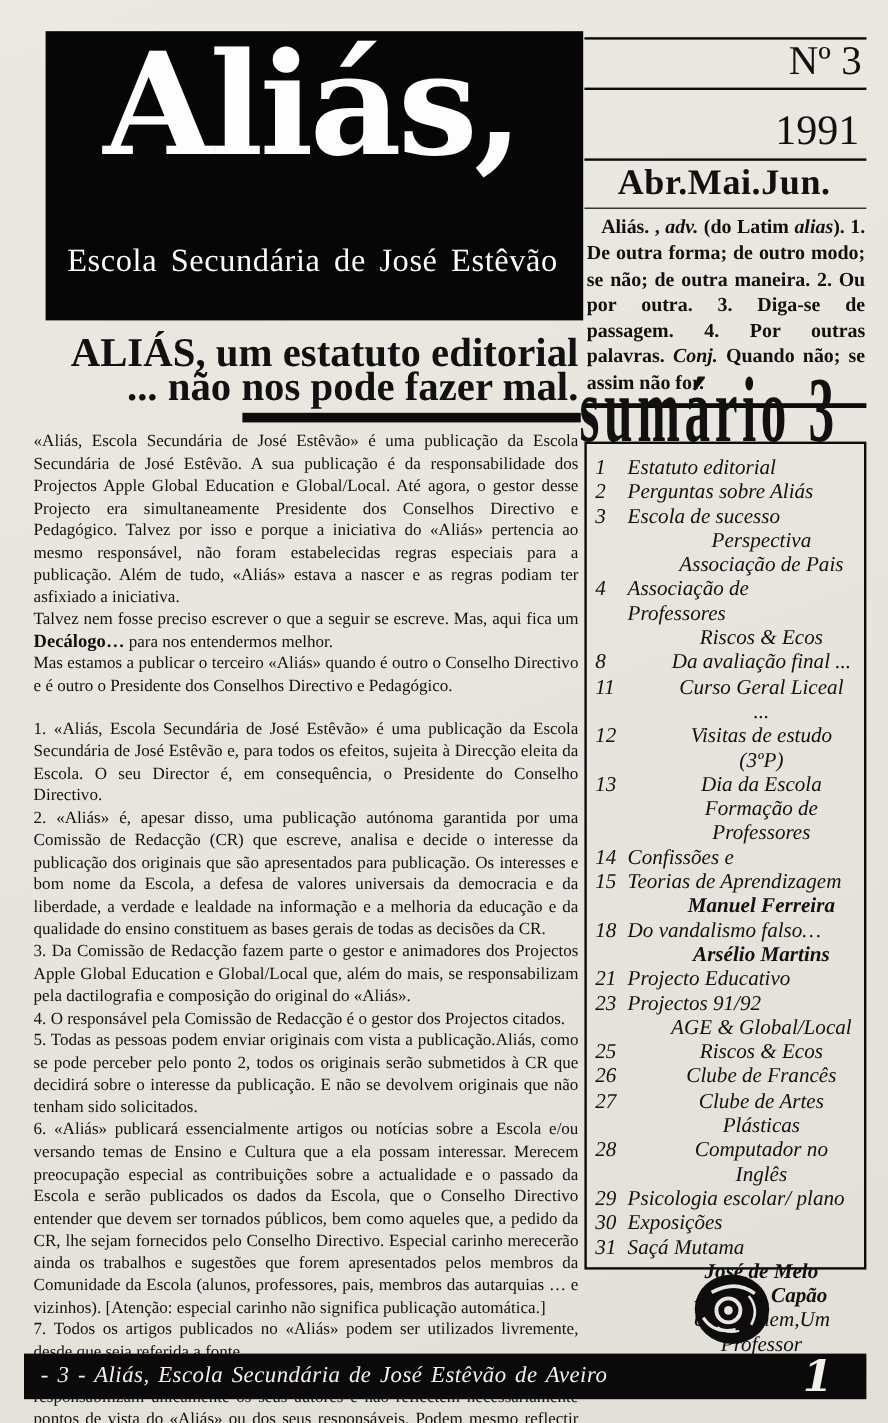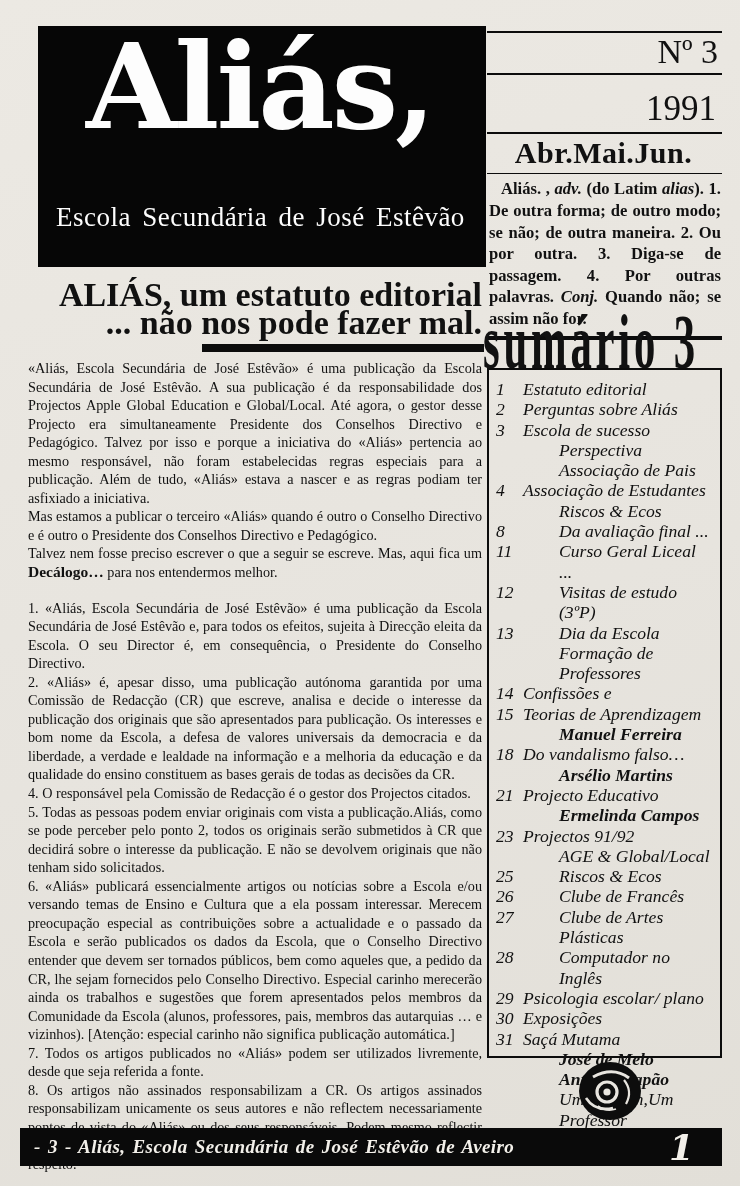--- a/index.html
+++ b/index.html
@@ -37,38 +37,38 @@
   
   .toc{
     position:absolute;left:487px;top:368px;width:235px;height:690px;
     border:2px solid #0c0c0c;box-sizing:border-box;
     padding:9px 8px 7px 7px;
     display:flex;flex-direction:column;justify-content:space-between;
   }
   .toc-row{display:flex;font-style:italic;font-size:17.6px;line-height:20.3px;}
   .toc-num{width:27px;flex:none;}
   .toc-label{flex:1;text-align:left;padding-right:2px;}
-  .toc-row.right .toc-label{text-align:left;margin-left:36px;}
+  .toc-row.right .toc-label{text-align:center;margin-left:36px;}
   .toc-row.bold .toc-label{font-weight:bold;}
   
   .article{position:absolute;left:28px;top:281px;width:454px;}
   .headline{text-align:right;font-weight:bold;font-size:34px;line-height:28px;}
   .headline-bar{margin:7px 0 0 174px;width:282px;height:8px;background:#0c0c0c;}
   .article-body{margin-top:7px;font-size:14.2px;line-height:18.55px;text-align:justify;}
   .body-par{margin:0;}
   .body-par.gap{margin-top:17px;}
   .article-body .b{font-weight:bold;font-size:15.5px;}
   
   .logo{position:absolute;left:576px;top:1060px;width:68px;height:64px;}
   
   .footer{
     position:absolute;left:20px;top:1128px;width:702px;height:38px;background:#0a0a0a;
     color:#f3f0ea;display:flex;align-items:center;
   }
-  .footer-text{font-style:italic;font-weight:bold;font-size:19px;padding-left:14px;flex:1;letter-spacing:.4px;word-spacing:2px;}
+  .footer-text{font-style:italic;font-weight:normal;font-size:19px;padding-left:14px;flex:1;letter-spacing:.4px;word-spacing:2px;}
   .footer-page{font-family:"DejaVu Serif",serif;font-style:italic;font-weight:bold;font-size:36px;padding-right:28px;line-height:1;}
 </style>
 </head>
 <body>
 
 <div class="page">
 
   <div class="masthead">
     <div class="masthead-title">Aliás,</div>
     <div class="masthead-sub">Escola  Secundária de José Estêvão</div>
@@ -107,21 +107,21 @@
       <div class="toc-row right">
         <span class="toc-num"></span>
         <span class="toc-label">Perspectiva</span>
       </div>
       <div class="toc-row right">
         <span class="toc-num"></span>
         <span class="toc-label">Associação de Pais</span>
       </div>
       <div class="toc-row">
         <span class="toc-num">4</span>
-        <span class="toc-label">Associação de Estudantes</span>
+        <span class="toc-label">Associação de Professores</span>
       </div>
       <div class="toc-row right">
         <span class="toc-num"></span>
         <span class="toc-label">Riscos &amp; Ecos</span>
       </div>
       <div class="toc-row right">
         <span class="toc-num">8</span>
         <span class="toc-label">Da avaliação final ...</span>
       </div>
       <div class="toc-row right">
@@ -156,24 +156,20 @@
         <span class="toc-num">18</span>
         <span class="toc-label">Do vandalismo falso…</span>
       </div>
       <div class="toc-row right bold">
         <span class="toc-num"></span>
         <span class="toc-label">Arsélio Martins</span>
       </div>
       <div class="toc-row">
         <span class="toc-num">21</span>
         <span class="toc-label">Projecto Educativo</span>
-      </div>
-      <div class="toc-row right bold">
-        <span class="toc-num"></span>
-        <span class="toc-label">Ermelinda Campos</span>
       </div>
       <div class="toc-row">
         <span class="toc-num">23</span>
         <span class="toc-label">Projectos 91/92</span>
       </div>
       <div class="toc-row right">
         <span class="toc-num"></span>
         <span class="toc-label">AGE &amp; Global/Local</span>
       </div>
       <div class="toc-row right">
@@ -222,24 +218,25 @@
       </div>
     </div>
 
   <div class="article">
     <div class="headline">ALIÁS,  um estatuto editorial</div>
     <div class="headline">... não nos pode fazer mal.</div>
     <div class="headline-bar"></div>
     <div class="article-body">
 
     <p class="body-par"><span>«Aliás, Escola Secundária de José Estêvão» é uma publicação da Escola Secundária de José Estêvão. A  sua publicação é da responsabilidade dos Projectos Apple Global Education  e Global/Local. Até agora, o gestor desse Projecto era simultaneamente Presidente dos Conselhos Directivo e Pedagógico. Talvez por isso e porque a iniciativa do «Aliás» pertencia ao mesmo responsável, não foram estabelecidas regras especiais para a publicação. Além de tudo, «Aliás» estava a nascer e as regras  podiam ter asfixiado a iniciativa.</span></p>
+        <p class="body-par"><span>Talvez nem fosse preciso escrever o que a seguir se escreve. Mas, aqui fica um </span><span class="b">Decálogo…</span><span> para nos entendermos melhor.</span></p>
         <p class="body-par"><span>Mas estamos a publicar o terceiro «Aliás» quando é outro o  Conselho Directivo e é outro o Presidente dos Conselhos Directivo e Pedagógico.</span></p>
-        <p class="body-par"><span>Talvez nem fosse preciso escrever o que a seguir se escreve. Mas, aqui fica um </span><span class="b">Decálogo…</span><span> para nos entendermos melhor.</span></p>
         <p class="body-par gap"><span>1. «Aliás, Escola Secundária de José Estêvão» é uma publicação da Escola Secundária de José Estêvão e, para todos os efeitos, sujeita à Direcção eleita da Escola. O seu Director é, em consequência, o Presidente do Conselho Directivo.</span></p>
         <p class="body-par"><span>2. «Aliás» é, apesar disso, uma publicação autónoma garantida por uma Comissão de Redacção (CR) que escreve, analisa  e decide  o interesse da publicação dos originais que são apresentados para publicação. Os interesses e bom nome da Escola, a defesa de valores universais da democracia e da liberdade, a verdade e lealdade na informação e a melhoria da educação e da qualidade do ensino constituem as bases gerais de todas as decisões da CR.</span></p>
+        <p class="body-par"><span>3. Da Comissão de Redacção fazem parte o gestor e animadores dos Projectos Apple Global Education e Global/Local que, além do mais, se responsabilizam pela dactilografia e composição do original do «Aliás».</span></p>
         <p class="body-par"><span>4. O responsável pela Comissão de Redacção é o gestor dos Projectos citados.</span></p>
         <p class="body-par"><span>5. Todas as pessoas podem enviar originais com vista a publicação.Aliás, como se pode perceber pelo ponto 2, todos os originais serão submetidos à CR que decidirá sobre o interesse da publicação. E não se devolvem originais que não tenham sido solicitados.</span></p>
         <p class="body-par"><span>6. «Aliás» publicará essencialmente artigos ou notícias sobre a Escola e/ou versando temas de Ensino e Cultura que a ela possam interessar. Merecem preocupação especial as contribuições sobre a actualidade e o passado da Escola e serão publicados os dados da Escola, que o Conselho Directivo entender que devem ser tornados públicos, bem como aqueles que, a pedido da CR, lhe sejam fornecidos pelo Conselho Directivo. Especial carinho merecerão ainda os trabalhos e sugestões que forem apresentados pelos membros da Comunidade da Escola (alunos, professores, pais, membros das autarquias … e vizinhos). [Atenção: especial carinho não significa publicação automática.]</span></p>
         <p class="body-par"><span>7. Todos os artigos publicados no «Aliás» podem ser utilizados livremente, desde que seja referida a fonte.</span></p>
         <p class="body-par"><span>8. Os artigos não assinados responsabilizam a CR. Os artigos assinados responsabilizam unicamente os seus autores e não reflectem necessariamente pontos de vista do «Aliás» ou dos seus responsáveis. Podem mesmo reflectir opiniões contrárias às da CR e esta reserva-se o direito de publicar notas a esse respeito.</span></p>
       </div>
   </div>
 
   <div class="logo">
     <svg width="68" height="64" viewBox="0 0 68 64" aria-hidden="true">

